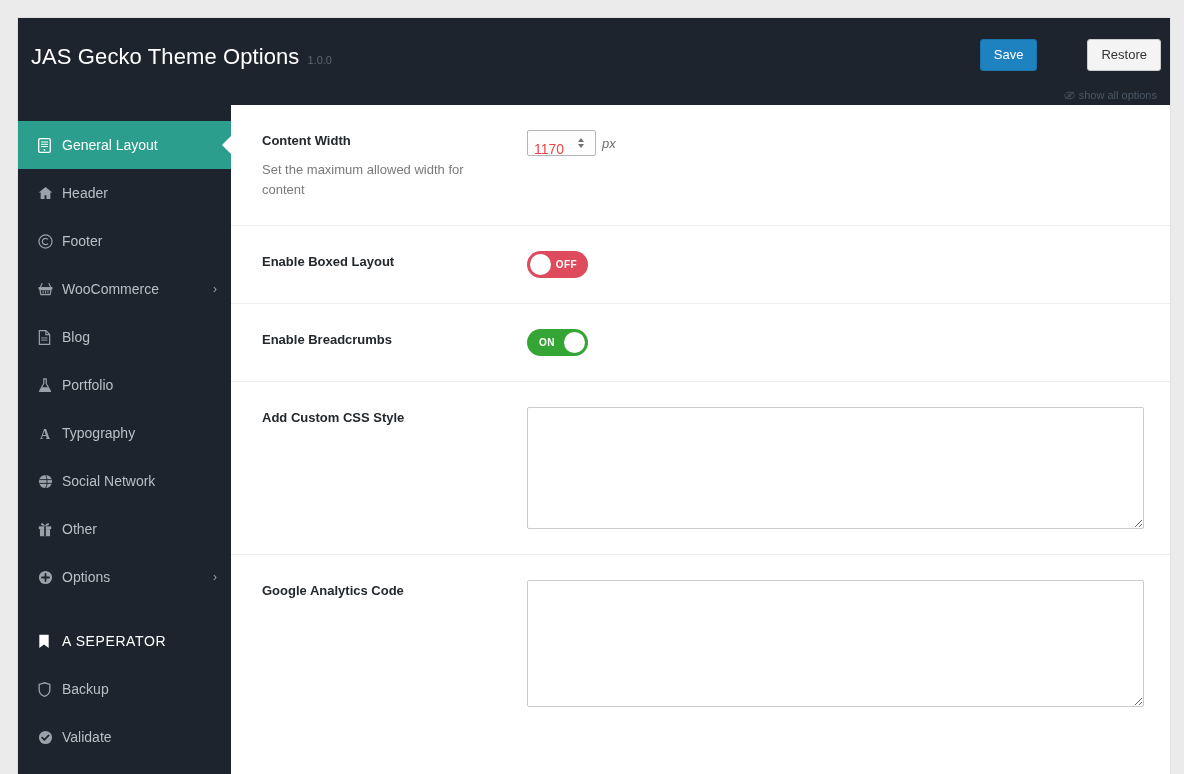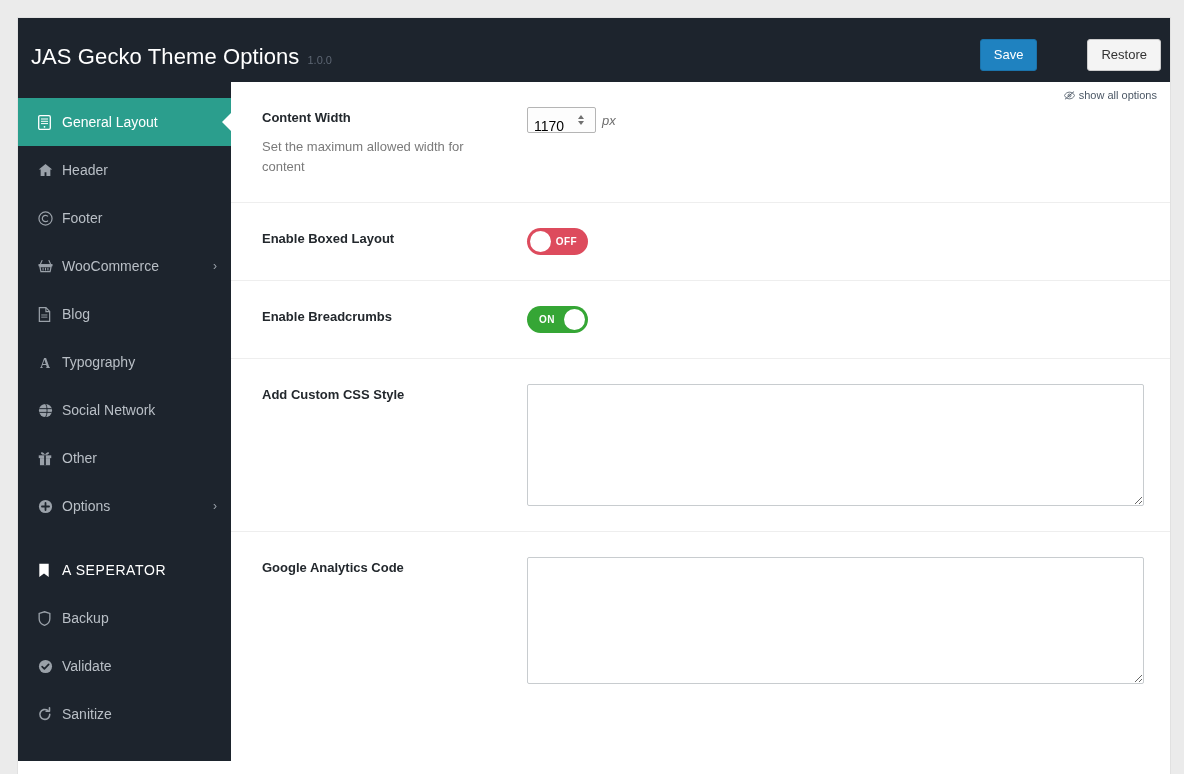--- a/index.html
+++ b/index.html
@@ -16,21 +16,21 @@
     left: 18px; top: 18px;
     width: 1152px; height: 756px;
     background: #ffffff;
     box-shadow: 0 0 0 1px rgba(0,0,0,0.04);
     overflow: hidden;
   }
 
   
   .opts-header {
     position: relative;
-    height: 64px;
+    height: 87px;
     background: #1d242d;
     padding: 0 12px;
   }
   .header-title-wrap {
     position: absolute;
     left: 13px; top: 26px;
     display: flex; align-items: baseline;
   }
   .header-title {
     color: #ffffff;
@@ -181,21 +181,21 @@
 
   
   .num-wrap { display: flex; align-items: center; }
   .num-input {
     width: 69px;
     height: 26px;
     border: 1px solid #b5b5b5;
     background: #fdfdfd;
     font-family: "Liberation Sans", sans-serif;
     font-size: 14px;
-    color: #000000;
+    color: #ef4444;
     padding: 12px 16px 0 6px;
     border-radius: 2px;
     outline: none;
   }
   .num-spin {
     position: relative;
     width: 0;
     height: 26px;
     display: inline-flex;
     flex-direction: column;
@@ -355,20 +355,30 @@
             <path d="M1 0.7h7l4 4v10.6H1z" fill="none" stroke="currentColor" stroke-width="1.3"></path>
             <path d="M8 0.9v4h4" fill="none" stroke="currentColor" stroke-width="1.2"></path>
             <line x1="3" y1="8.5" x2="9.6" y2="8.5" stroke="currentColor" stroke-width="1"></line>
             <line x1="3" y1="10.8" x2="9.6" y2="10.8" stroke="currentColor" stroke-width="1"></line>
           </svg>
         </span>
         <span class="nav-label">Blog</span>
         <span class="nav-arrow"></span>
       </a>
 
+      <a class="nav-item">
+        <span class="nav-icon">
+          <svg width="14" height="15" viewBox="0 0 15 16" aria-hidden="true">
+            <path d="M5.6 0.8h3.8M6.2 0.8v5L1.6 14.2h11.8L8.8 5.8v-5" fill="none" stroke="currentColor" stroke-width="1.3" stroke-linejoin="round"></path>
+            <path d="M4.1 10h6.8l2.5 4.2H1.6z" fill="currentColor"></path>
+          </svg>
+        </span>
+        <span class="nav-label">Portfolio</span>
+        <span class="nav-arrow"></span>
+      </a>
 
       <a class="nav-item">
         <span class="nav-icon">
           <svg width="14" height="15" viewBox="0 0 15 16" aria-hidden="true">
             <text x="7.5" y="13.4" font-family="'Liberation Serif', serif" font-size="15" font-weight="700" fill="currentColor" text-anchor="middle">A</text>
           </svg>
         </span>
         <span class="nav-label">Typography</span>
         <span class="nav-arrow"></span>
       </a>

